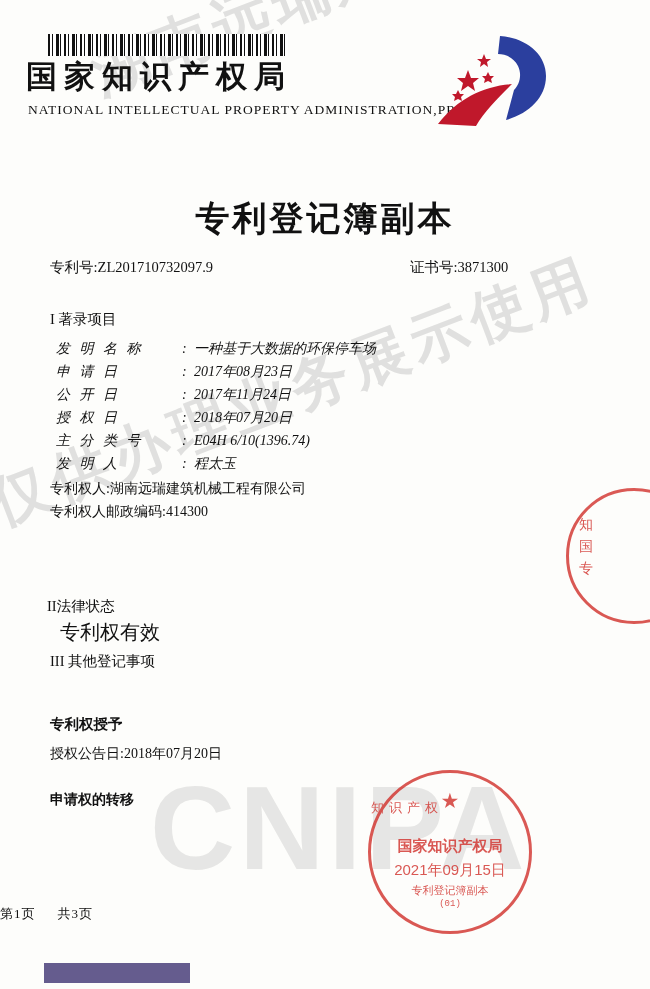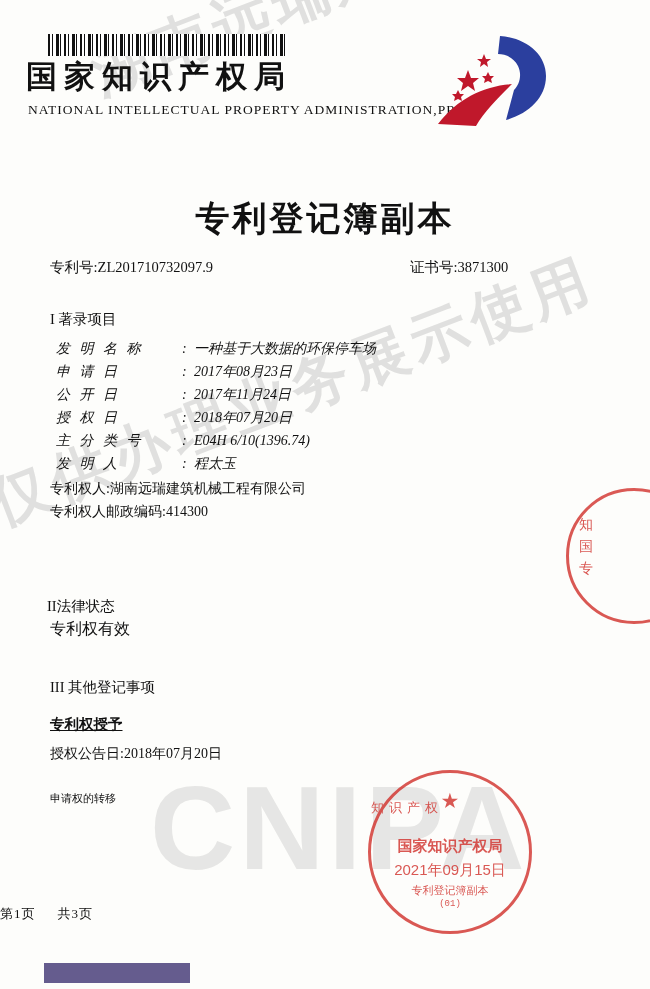--- a/index.html
+++ b/index.html
@@ -97,21 +97,21 @@
   
   .sec-head {
     position: absolute;
     font-size: 14.5px;
     font-weight: normal;
     color: #111;
     white-space: nowrap;
   }
   .sec1 { top: 310px; left: 50px; }
   .sec2 { top: 597px; left: 47px; }
-  .sec3 { top: 678px; left: 50px; }
+  .sec3 { top: 652px; left: 50px; }
 
   .fieldlist {
     position: absolute;
     top: 337px;
     left: 56px;
     width: 540px;
     font-size: 14px;
     color: #111;
     font-style: italic;
   }
@@ -140,50 +140,49 @@
     color: #111;
   }
   .holderlist .line {
     height: 23px;
     line-height: 23px;
     white-space: nowrap;
   }
   .legal-body {
     position: absolute;
     top: 619px;
-    left: 50px;
-    font-size: 16px;
+    left: 60px;
+    font-size: 20px;
     color: #111;
     white-space: nowrap;
     font-family: Liberation Mono, monospace;
   }
   .grant-title {
     position: absolute;
     top: 715px;
     left: 50px;
     font-size: 14.5px;
     font-weight: bold;
     color: #111;
     white-space: nowrap;
-    text-decoration: underline;
   }
   .grant-date {
     position: absolute;
     top: 745px;
     left: 50px;
     font-size: 14px;
     color: #111;
     white-space: nowrap;
   }
   .transfer-title {
     position: absolute;
     top: 791px;
     left: 50px;
-    font-size: 11px;
-    font-weight: normal;
+    font-size: 14px;
+    font-weight: bold;
     color: #111;
     white-space: nowrap;
   }
   
   .footer {
     position: absolute;
     top: 905px;
     left: 0;
     width: 650px;
     text-align: left;

